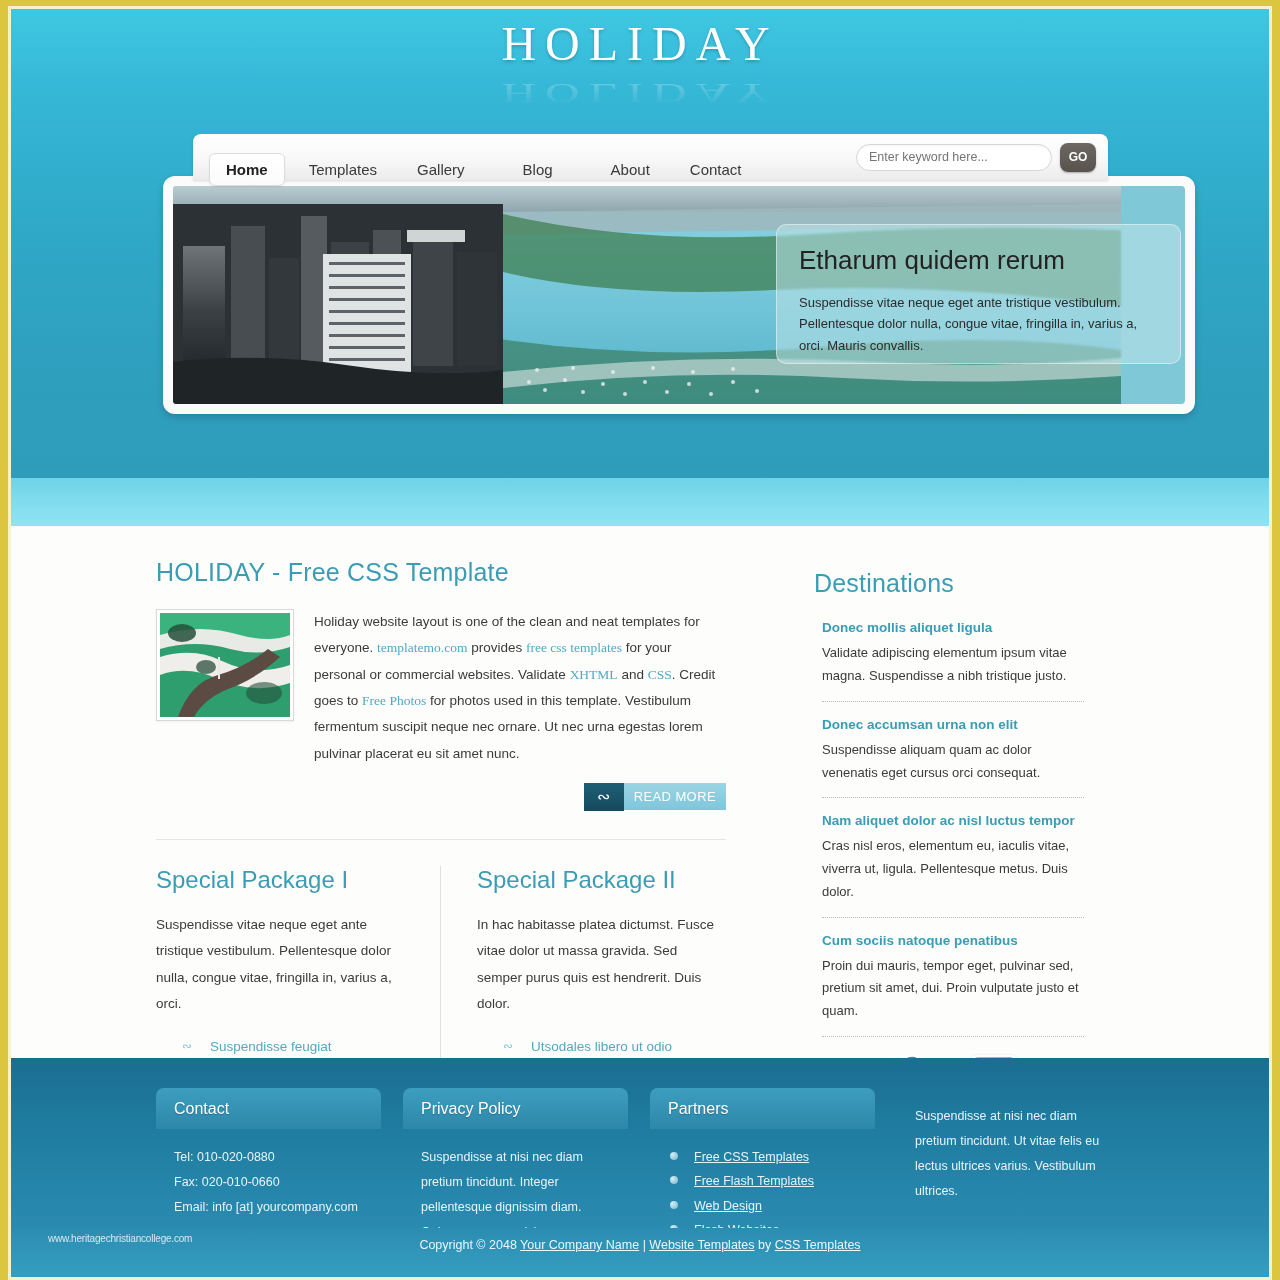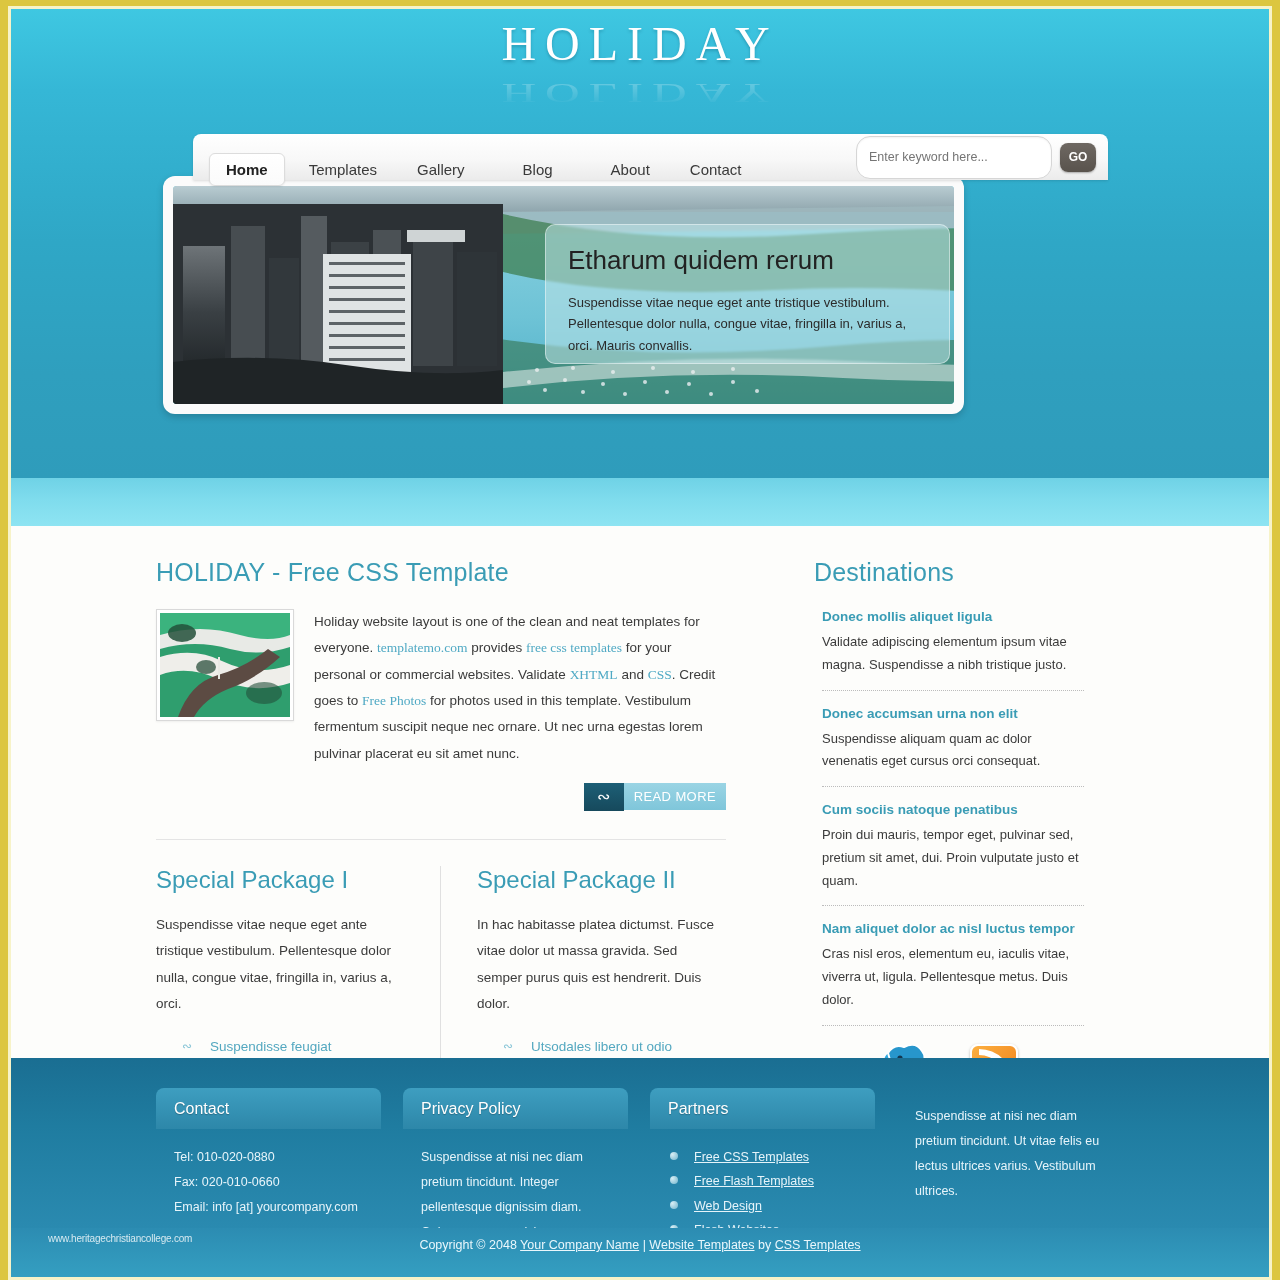--- a/index.html
+++ b/index.html
@@ -85,21 +85,21 @@
     font-weight: bold;
     color: #222;
     background: linear-gradient(180deg,#ffffff,#fbfbfb);
     border: 1px solid #dcdcdc;
     border-radius: 6px;
     box-shadow: inset 0 1px 0 #fff, 0 1px 2px rgba(0,0,0,0.07);
   }
   .nav-sp1 { width: 18px; } .nav-sp2 { width: 18px; }
   .search-wrap { display: flex; align-items: center; gap: 8px; }
   .search-input {
-    width: 196px; height: 43px;
+    width: 196px; height: 27px;
     border: 1px solid #d6d6d6;
     border-radius: 14px;
     background: #fff;
     padding: 0 12px;
     font-size: 12.5px;
     font-family: "Liberation Sans", sans-serif;
     color: #999;
     outline: none;
     box-shadow: inset 0 1px 2px rgba(0,0,0,0.05);
   }
@@ -112,21 +112,21 @@
     display: flex; align-items: center; justify-content: center;
     border: none; cursor: pointer;
     font-family: "Liberation Sans", sans-serif;
     box-shadow: 0 1px 2px rgba(0,0,0,0.3);
   }
 
   
   .banner-frame {
     position: absolute;
     left: 155px; top: 170px;
-    width: 801px; height: 238px;
+    width: 1032px; height: 238px;
     background: #fbfbfb;
     border-radius: 12px;
     padding: 10px;
     box-shadow: 0 3px 7px rgba(0,0,0,0.18);
     z-index: 6;
   }
   .banner-photo {
     position: relative;
     width: 100%; height: 100%;
     border-radius: 4px;
@@ -155,21 +155,21 @@
     background: linear-gradient(180deg,#6fd2e6 0%,#7fdced 45%,#8ee4f2 100%);
   }
 
   
   .main {
     position: absolute; left: 0; right: 0; top: 520px;
     height: 532px;
     background: #fdfdfb;
     padding: 32px 0 0 0;
   }
-  .container { width: 968px; margin: 0 auto; display: flex; }
+  .container { width: 968px; margin: 0 auto; display: flex; align-items: center; }
   .col-left { width: 610px; padding-right: 40px; }
   .col-right { width: 318px; padding-left: 48px; }
 
   h2.sec {
     font-size: 25px; color: #3a9cb5; font-weight: 400;
     margin-bottom: 22px; letter-spacing: 0.2px;
   }
   .intro-row { display: flex; gap: 20px; }
   .thumb {
     width: 138px; height: 112px;
@@ -451,26 +451,26 @@
 
         <div class="dest-item">
           <a class="dest-title" href="#">Donec mollis aliquet ligula</a>
           <div class="dest-text">Validate adipiscing elementum ipsum vitae magna. Suspendisse a nibh tristique justo.</div>
         </div>
         <div class="dest-item">
           <a class="dest-title" href="#">Donec accumsan urna non elit</a>
           <div class="dest-text">Suspendisse aliquam quam ac dolor venenatis eget cursus orci consequat.</div>
         </div>
         <div class="dest-item">
+          <a class="dest-title" href="#">Nam aliquet dolor ac nisl luctus tempor</a>
+          <div class="dest-text">Cras nisl eros, elementum eu, iaculis vitae, viverra ut, ligula. Pellentesque metus. Duis dolor.</div>
+        </div>
+        <div class="dest-item">
           <a class="dest-title" href="#">Cum sociis natoque penatibus</a>
           <div class="dest-text">Proin dui mauris, tempor eget, pulvinar sed, pretium sit amet, dui. Proin vulputate justo et quam.</div>
-        </div>
-        <div class="dest-item">
-          <a class="dest-title" href="#">Nam aliquet dolor ac nisl luctus tempor</a>
-          <div class="dest-text">Cras nisl eros, elementum eu, iaculis vitae, viverra ut, ligula. Pellentesque metus. Duis dolor.</div>
         </div>
 
         <div class="social">
           <a class="tw" href="#">
             <svg width="118" height="46" viewBox="0 0 118 46">
               <g>
                 <ellipse cx="88" cy="16" rx="21" ry="14" fill="#2fa8e0" stroke="#fff" stroke-width="2"></ellipse>
                 <path d="M72 8 Q78 -2 88 2 Q100 -4 106 6 Q112 14 104 20 L76 22 Z" fill="#2796cc" stroke="#fff" stroke-width="2"></path>
                 <path d="M67 18 Q74 12 82 18 Q76 24 67 18 Z" fill="#f2e14a" stroke="#fff" stroke-width="1.5"></path>
                 <circle cx="84" cy="13" r="2.6" fill="#14364f"></circle>

